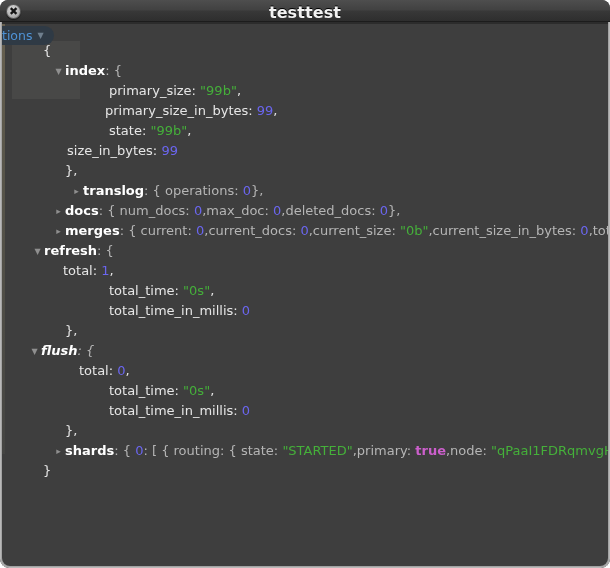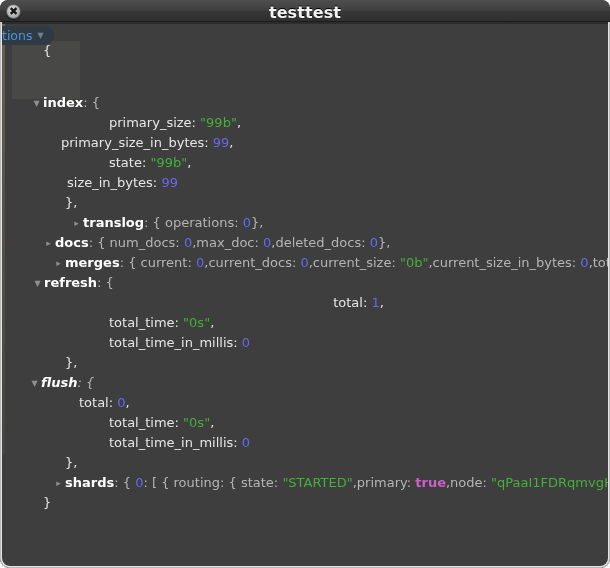--- a/index.html
+++ b/index.html
@@ -76,21 +76,21 @@
     font-family: "DejaVu Sans", sans-serif;
   }
 
   
   #content {
     position: absolute;
     left: 0;
     top: 22px;
     width: 610px;
     height: 546px;
-    background: #e5e5e5;
+    background: #a3a3a3;
     border-left: 1px solid #b9b9b9;
     border-right: 1px solid #b9b9b9;
     border-bottom: 1px solid #b9b9b9;
     border-radius: 0 0 9px 9px;
     box-sizing: border-box;
     overflow: hidden;
   }
   #content-inner {
     position: absolute;
     left: 1px;
@@ -218,31 +218,31 @@
       <div id="left-stripe"></div>
 
       <div id="options-pill">
         <span>tions</span><span class="caret">▼</span>
       </div>
 
       <div id="hover-highlight"></div>
 
       <div id="json-tree">
           <div class="jrow" style="padding-left: 28px;"><span class="spacer"></span><span><span class="key">{</span></span></div>
-          <div class="jrow" style="padding-left: 28px; margin-top: 32px;"><span class="arrow">▼</span><span><span class="key-bold">index</span><span class="key-dim">: {</span></span></div>
+          <div class="jrow" style="padding-left: 50px;"><span class="arrow">▼</span><span><span class="key-bold">index</span><span class="key-dim">: {</span></span></div>
           <div class="jrow" style="padding-left: 94px;"><span class="spacer"></span><span><span class="key">primary_size: </span><span class="str">"99b"</span><span class="key">,</span></span></div>
-          <div class="jrow" style="padding-left: 46px;"><span class="spacer"></span><span><span class="key">primary_size_in_bytes: </span><span class="num">99</span><span class="key">,</span></span></div>
+          <div class="jrow" style="padding-left: 90px;"><span class="spacer"></span><span><span class="key">primary_size_in_bytes: </span><span class="num">99</span><span class="key">,</span></span></div>
           <div class="jrow" style="padding-left: 94px;"><span class="spacer"></span><span><span class="key">state: </span><span class="str">"99b"</span><span class="key">,</span></span></div>
           <div class="jrow" style="padding-left: 52px;"><span class="spacer"></span><span><span class="key">size_in_bytes: </span><span class="num">99</span></span></div>
           <div class="jrow" style="padding-left: 50px;"><span class="spacer"></span><span><span class="key">},</span></span></div>
           <div class="jrow" style="padding-left: 50px; margin-left: 18px;"><span class="arrow collapsed">▸</span><span><span class="key-bold">translog</span><span class="key-dim">: { operations: </span><span class="num">0</span><span class="key-dim">},</span></span></div>
-          <div class="jrow" style="padding-left: 40px;"><span class="arrow collapsed">▸</span><span><span class="key-bold">docs</span><span class="key-dim">: { num_docs: </span><span class="num">0</span><span class="key-dim">,max_doc: </span><span class="num">0</span><span class="key-dim">,deleted_docs: </span><span class="num">0</span><span class="key-dim">},</span></span></div>
+          <div class="jrow" style="padding-left: 50px;"><span class="arrow collapsed">▸</span><span><span class="key-bold">docs</span><span class="key-dim">: { num_docs: </span><span class="num">0</span><span class="key-dim">,max_doc: </span><span class="num">0</span><span class="key-dim">,deleted_docs: </span><span class="num">0</span><span class="key-dim">},</span></span></div>
           <div class="jrow" style="padding-left: 50px;"><span class="arrow collapsed">▸</span><span><span class="key-bold">merges</span><span class="key-dim">: { current: </span><span class="num">0</span><span class="key-dim">,current_docs: </span><span class="num">0</span><span class="key-dim">,current_size: </span><span class="str">"0b"</span><span class="key-dim">,current_size_in_bytes: </span><span class="num">0</span><span class="key-dim">,total: </span></span></div>
           <div class="jrow" style="padding-left: 29px;"><span class="arrow">▼</span><span><span class="key-bold">refresh</span><span class="key-dim">: {</span></span></div>
-          <div class="jrow" style="padding-left: 94px; text-align: center;"><span class="spacer"></span><span><span class="key">total: </span><span class="num">1</span><span class="key">,</span></span></div>
+          <div class="jrow" style="padding-left: 48px;"><span class="spacer"></span><span><span class="key">total: </span><span class="num">1</span><span class="key">,</span></span></div>
           <div class="jrow" style="padding-left: 94px;"><span class="spacer"></span><span><span class="key">total_time: </span><span class="str">"0s"</span><span class="key">,</span></span></div>
           <div class="jrow" style="padding-left: 94px;"><span class="spacer"></span><span><span class="key">total_time_in_millis: </span><span class="num">0</span></span></div>
           <div class="jrow" style="padding-left: 50px;"><span class="spacer"></span><span><span class="key">},</span></span></div>
           <div class="jrow" style="padding-left: 26px; font-style: italic;"><span class="arrow">▼</span><span><span class="key-bold">flush</span><span class="key-dim">: {</span></span></div>
           <div class="jrow" style="padding-left: 64px;"><span class="spacer"></span><span><span class="key">total: </span><span class="num">0</span><span class="key">,</span></span></div>
           <div class="jrow" style="padding-left: 94px;"><span class="spacer"></span><span><span class="key">total_time: </span><span class="str">"0s"</span><span class="key">,</span></span></div>
           <div class="jrow" style="padding-left: 94px;"><span class="spacer"></span><span><span class="key">total_time_in_millis: </span><span class="num">0</span></span></div>
           <div class="jrow" style="padding-left: 50px;"><span class="spacer"></span><span><span class="key">},</span></span></div>
           <div class="jrow" style="padding-left: 50px;"><span class="arrow collapsed">▸</span><span><span class="key-bold">shards</span><span class="key-dim">: { </span><span class="num">0</span><span class="key-dim">: [ { routing: { state: </span><span class="str">"STARTED"</span><span class="key-dim">,primary: </span><span class="bool">true</span><span class="key-dim">,node: </span><span class="str">"qPaaI1FDRqmvgHbqjer</span></span></div>
           <div class="jrow" style="padding-left: 28px;"><span class="spacer"></span><span><span class="key">}</span></span></div>

